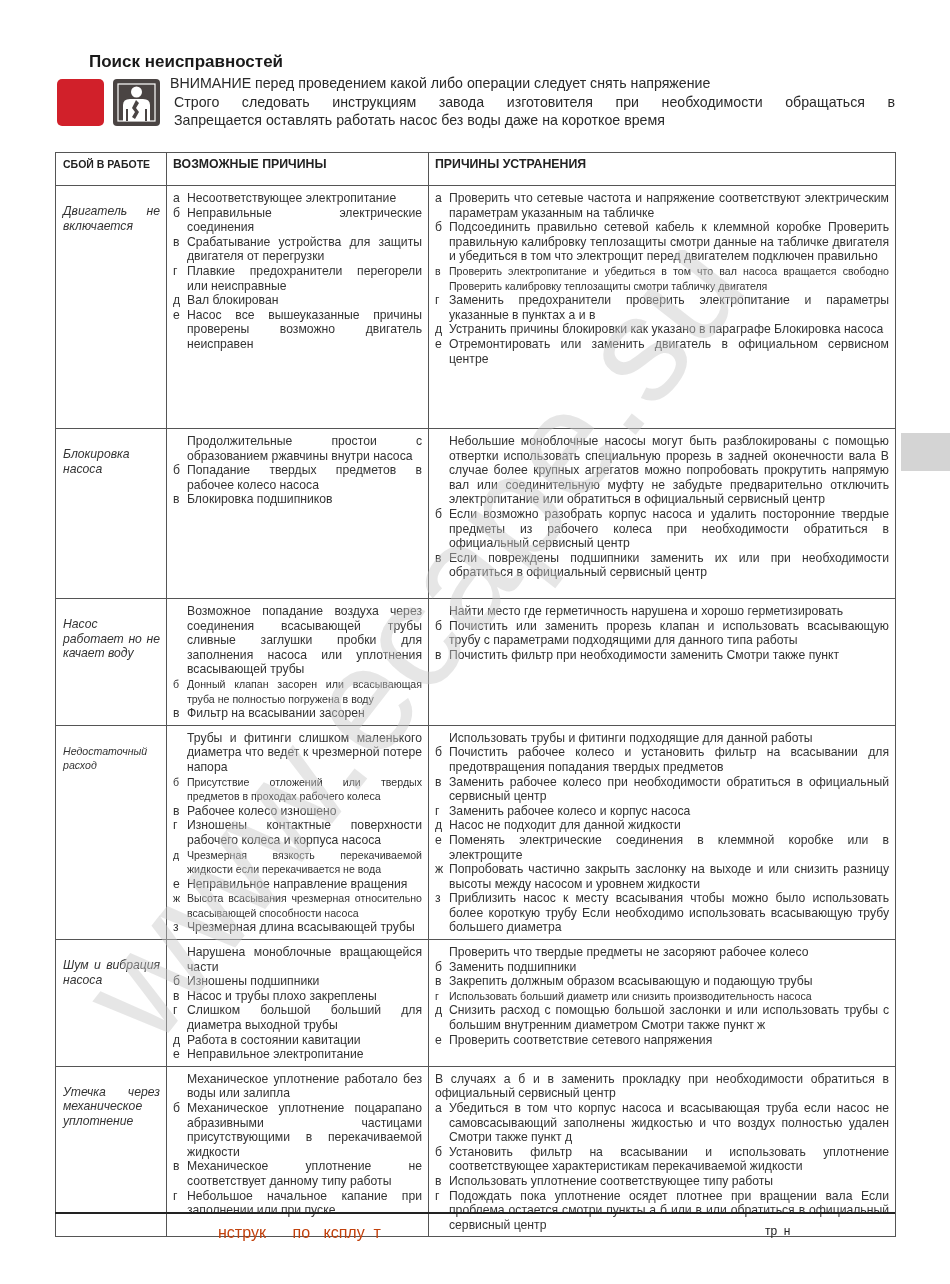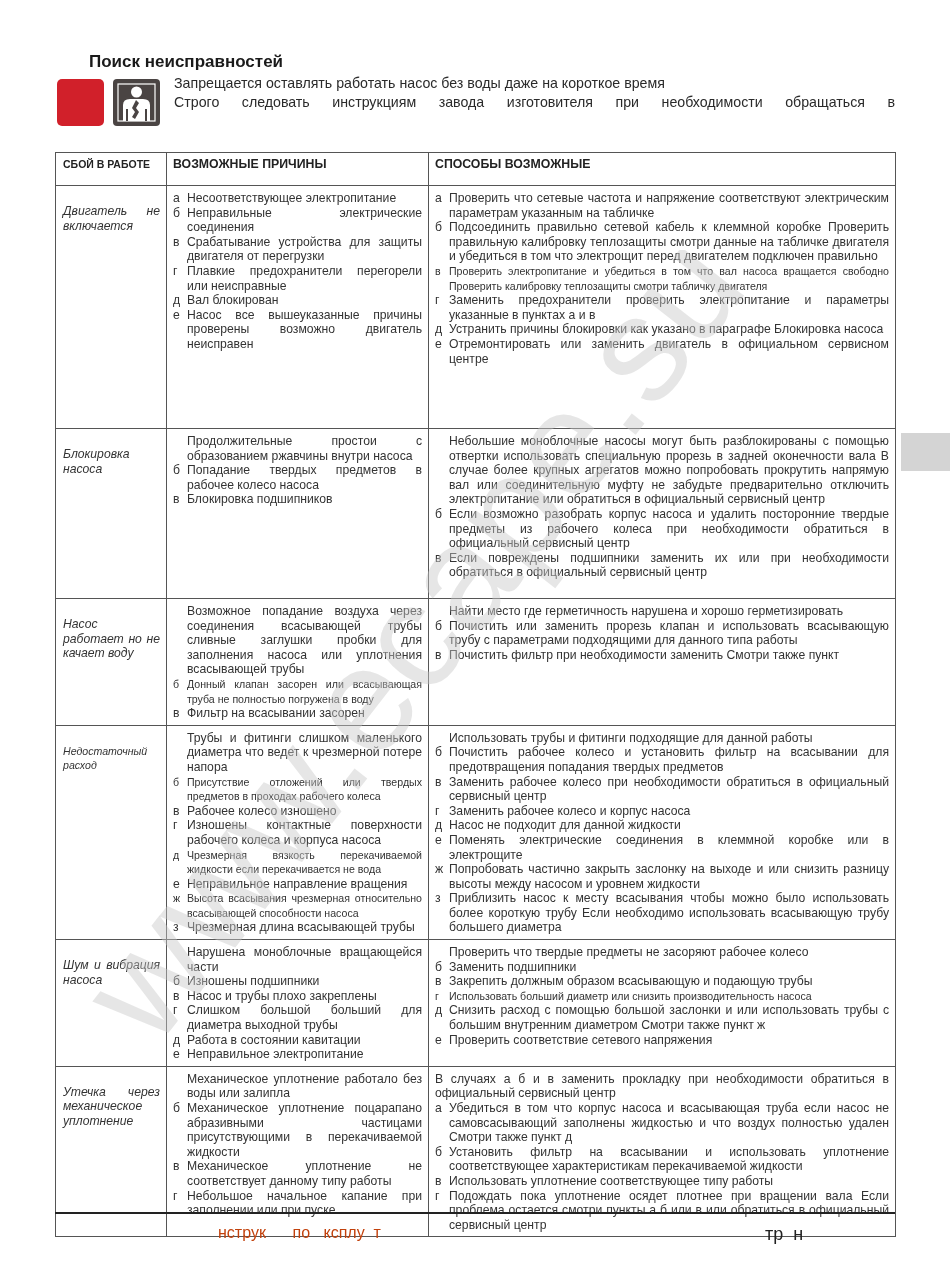--- a/index.html
+++ b/index.html
@@ -19,57 +19,58 @@
   table.trouble td{padding:5px 6px 4px 6px;}
   table.trouble td.fault{padding-top:18px;padding-left:7px;padding-right:6px;text-align:justify;font-style:italic;}
   .item{display:flex;text-align:justify;}
   .item .l{flex:0 0 14px;}
   .item .t{flex:1;}
   .small{font-size:10.6px;}
   .gray-tab{position:absolute;left:901px;top:433px;width:49px;height:38px;background:#d4d4d4;}
   .watermark{position:absolute;left:60px;top:250px;width:900px;height:900px;pointer-events:none;}
   .footer-rule{position:absolute;left:55px;top:1212px;width:840px;height:2px;background:#222;}
   .footer-left{position:absolute;left:218px;top:1224px;font-size:16px;color:#c2410c;white-space:pre;}
-  .footer-right{position:absolute;left:765px;top:1224px;font-size:18px;color:#222;white-space:pre;}
+  .footer-right{position:absolute;left:765px;top:1224px;font-size:12px;color:#222;white-space:pre;}
 </style>
 </head>
 <body>
 
 <h1 class="title">Поиск неисправностей</h1>
 
 <div class="icon-red"></div>
 <div class="icon-service">
   <svg width="47" height="47" viewBox="0 0 47 47">
     <rect x="5" y="5" width="37" height="37" fill="none" stroke="#fff" stroke-width="1.2"></rect>
     <circle cx="23.5" cy="13" r="5.5" fill="#fff"></circle>
     <path d="M10 42 L10 26 Q10 20 17 20 L30 20 Q37 20 37 26 L37 42 Z" fill="#fff"></path>
     <path d="M23 21 L26 24 L23 29 L26 33 L22 40 L19 38 L22 33 L19 29 Z" fill="#4a4443"></path>
     <rect x="13" y="30" width="2" height="12" fill="#4a4443"></rect>
     <rect x="32" y="30" width="2" height="12" fill="#4a4443"></rect>
   </svg>
 </div>
 
 <div class="warn">
+  <div>ВНИМАНИЕ  перед проведением какой либо операции следует снять напряжение</div>
+  <div class="indent just">Строго следовать инструкциям завода изготовителя при необходимости обращаться в</div>
   <div class="indent">Запрещается оставлять работать насос без воды даже на короткое время</div>
-  <div class="indent just">Строго следовать инструкциям завода изготовителя при необходимости обращаться в</div>
 </div>
 
 <div class="gray-tab"></div>
 
 <table class="trouble">
   <colgroup>
       <col style="width:111px">
       <col style="width:262px">
       <col style="width:467px">
     </colgroup>
   <thead>
     <tr>
       <th class="c1">СБОЙ В РАБОТЕ</th>
       <th>ВОЗМОЖНЫЕ ПРИЧИНЫ</th>
-      <th>СПОСОБЫ ВОЗМОЖНЫЕ</th>
+      <th>ПРИЧИНЫ УСТРАНЕНИЯ</th>
     </tr>
   </thead>
   <tbody id="tbody">
       <tr style="height: 243px;">
         <td class="fault">Двигатель не включается</td>
         <td>
           <div class="item">
             <span class="l">а</span>
             <span class="t">Несоответствующее электропитание</span>
           </div>

